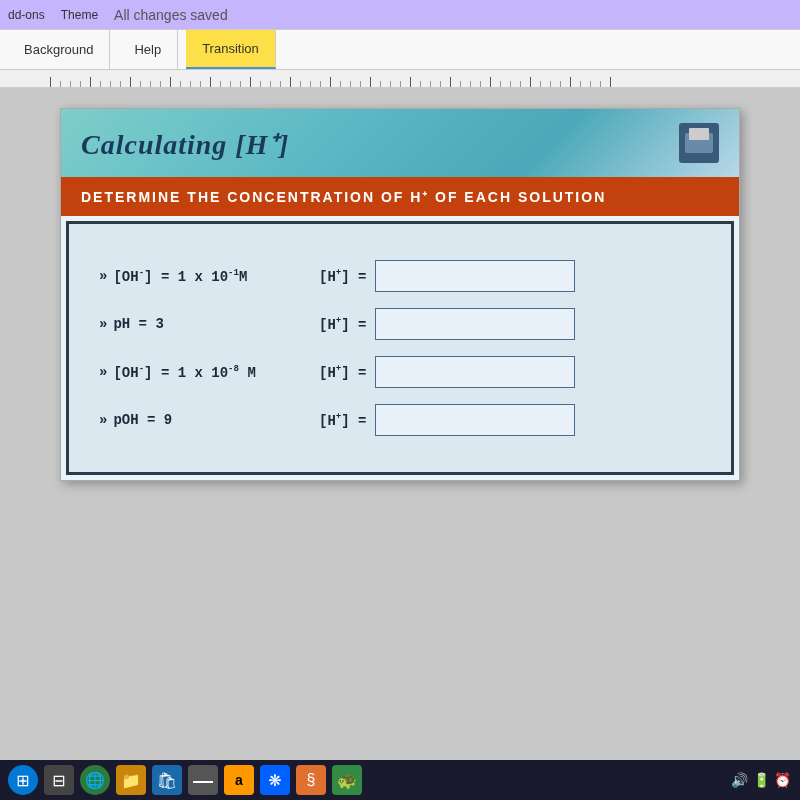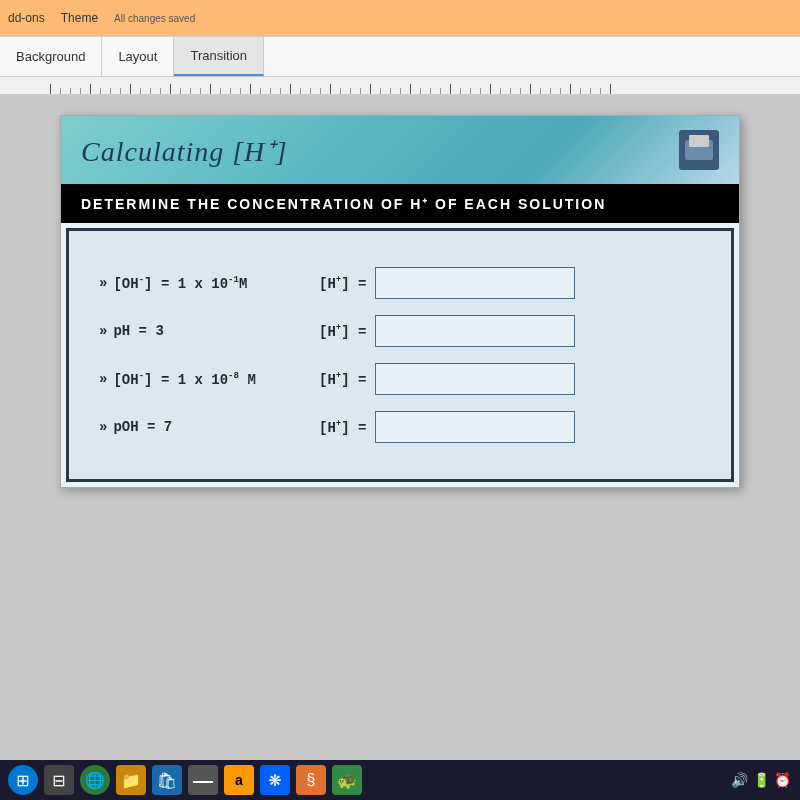--- a/index.html
+++ b/index.html
@@ -6,22 +6,22 @@
     body {
       width: 800px;
       height: 800px;
       background: #d0d0d0;
       font-family: Arial, sans-serif;
       overflow: hidden;
     }
 
     
     .menu-bar {
-      background: #fdba74;
-      height: 37px;
+      background: #c4b5fd;
+      height: 30px;
       display: flex;
       align-items: center;
       padding: 0 8px;
       border-bottom: 1px solid #ccc;
       font-size: 12px;
       color: #333;
       gap: 16px;
     }
 
     
@@ -38,24 +38,25 @@
     .tab-item {
       padding: 8px 16px;
       font-size: 13px;
       color: #333;
       cursor: pointer;
       border-right: 1px solid #ccc;
       height: 100%;
       display: flex;
       align-items: center;
       gap: 4px;
+      margin-left: 8px;
     }
 
     .tab-item.active {
-      background: #e5e5e5;
+      background: #fde047;
       border-bottom: 2px solid #4a90d9;
     }
 
     
     .ruler {
       background: #f0f0f0;
       height: 18px;
       border-bottom: 1px solid #ccc;
       position: relative;
       overflow: hidden;
@@ -109,21 +110,21 @@
       display: flex;
       align-items: center;
       justify-content: space-between;
       position: relative;
     }
 
     .slide-title {
       font-family: 'Georgia', serif;
       font-size: 28px;
       color: #1a3a5c;
-      font-weight: normal;
+      font-weight: bold;
       font-style: italic;
       letter-spacing: 1px;
     }
 
     .printer-icon {
       width: 40px;
       height: 40px;
       background: #3a5a7a;
       border-radius: 3px;
       display: flex;
@@ -148,21 +149,21 @@
       width: 20px;
       height: 12px;
       background: #ccc;
       border-radius: 1px;
       position: absolute;
       top: -5px;
     }
 
     
     .slide-subtitle {
-      background: #000000;
+      background: #c2410c;
       padding: 10px 20px;
       color: #fff;
       font-size: 14px;
       font-weight: bold;
       letter-spacing: 2px;
       text-transform: uppercase;
     }
 
     
     .slide-body {
@@ -272,29 +273,29 @@
     sup {
       font-size: 0.65em;
     }
   </style>
 </head>
 <body>
 
 <div class="menu-bar">
   <span>dd-ons</span>
   <span>Theme</span>
-  <span style="color:#555; font-size:10px;">All changes saved</span>
+  <span style="color:#555; font-size:14px;">All changes saved</span>
 </div>
 
 <div class="tab-bar">
   <div class="tab-item">
     <span>Background</span>
   </div>
   <div class="tab-item">
-    <span>Layout</span>
+    <span>Help</span>
   </div>
   <div class="tab-item active">
     <span>Transition</span>
   </div>
 </div>
 
 <div class="ruler">
   <div class="ruler-marks">
     <div class="ruler-mark major"></div>
     <div class="ruler-mark"></div>
@@ -401,21 +402,21 @@
         </div>
         <div class="answer-area">
           <span class="answer-label">[H<sup>+</sup>] =</span>
           <div class="answer-input"></div>
         </div>
       </div>
 
       <div class="problem-row">
         <div class="problem-label">
           <span class="arrow">»</span>
-          <span>pOH = 7</span>
+          <span>pOH = 9</span>
         </div>
         <div class="answer-area">
           <span class="answer-label">[H<sup>+</sup>] =</span>
           <div class="answer-input"></div>
         </div>
       </div>
 
     </div>
   </div>
 </div>

